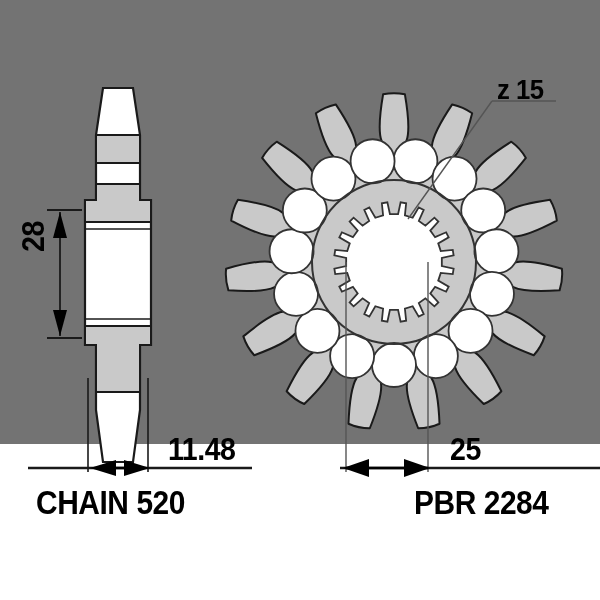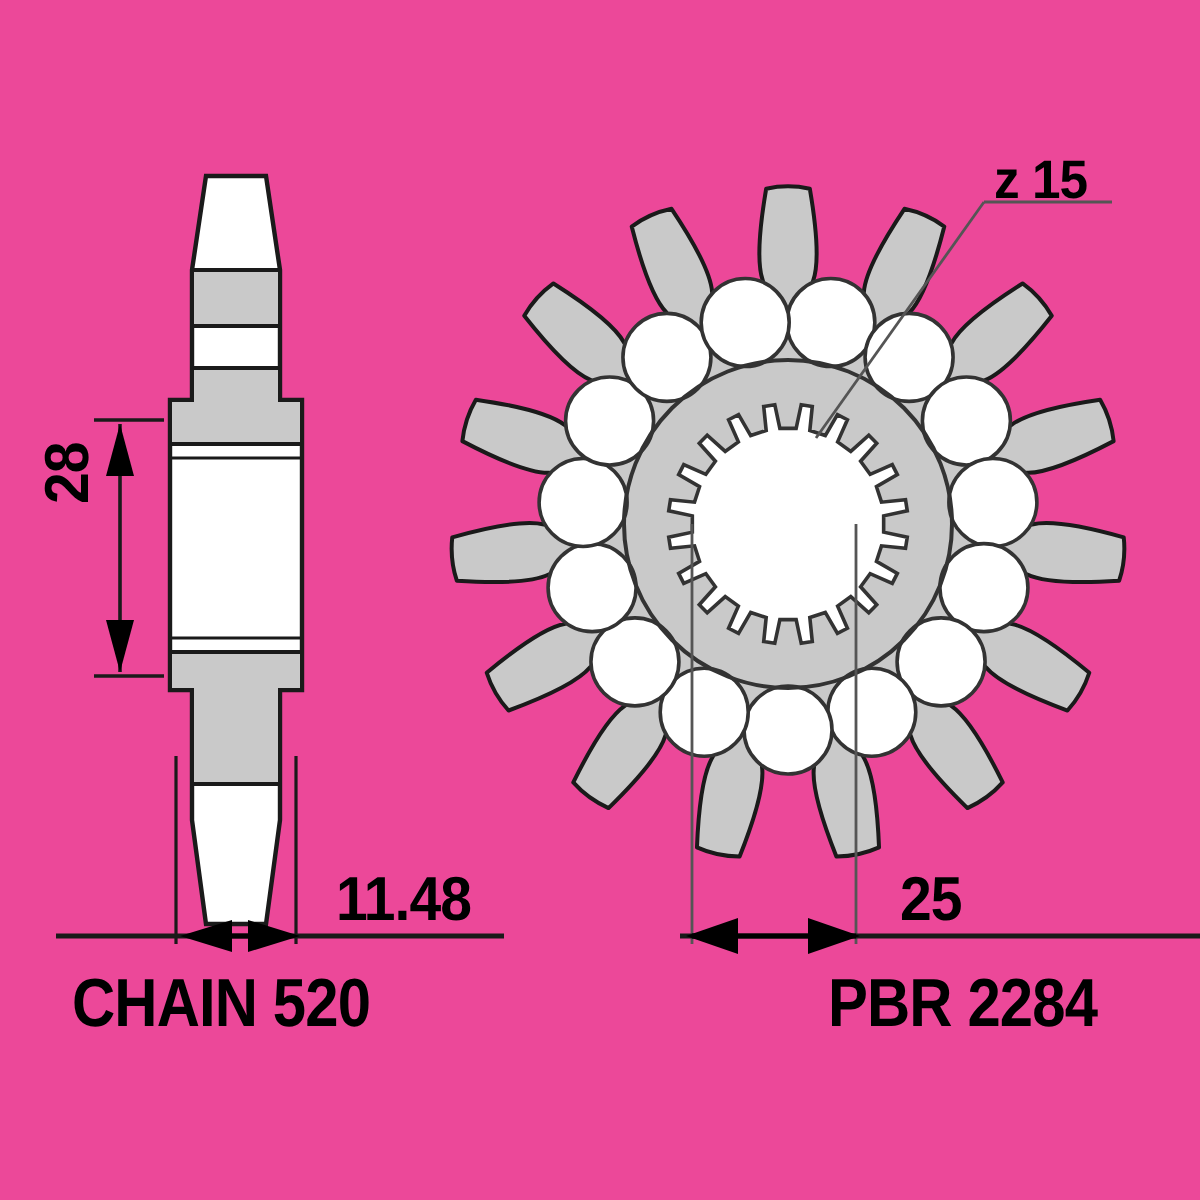--- a/index.html
+++ b/index.html
@@ -9,22 +9,22 @@
   }
   body {
     width: 600px;
     height: 600px;
     overflow: hidden;
     font-family: "Liberation Sans", sans-serif;
   }
   #stage {
     position: relative;
     width: 600px;
-    height: 600px;
-    background: #ec4899;
+    height: 444px;
+    background: #737373;
     text-decoration: underline;
   }
   #drawing {
     position: absolute;
     left: 0;
     top: 0;
     width: 600px;
     height: 600px;
   }
   .dim-text {

